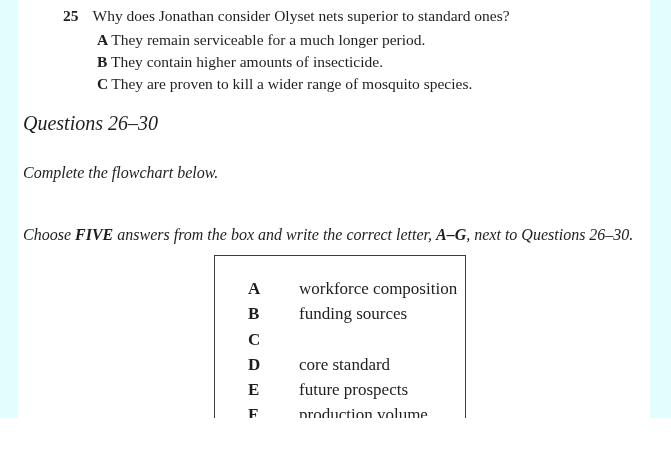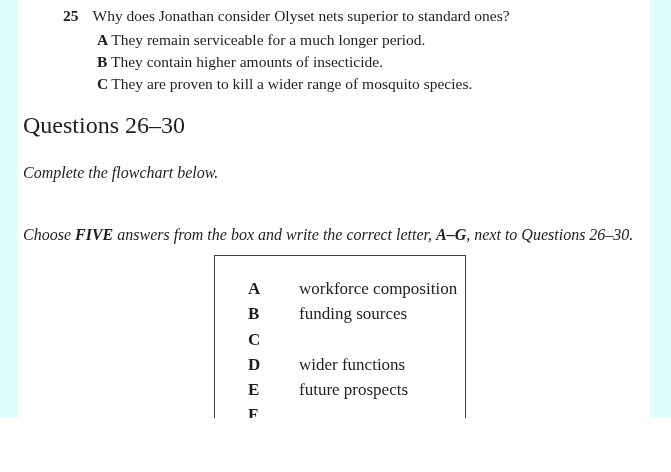--- a/index.html
+++ b/index.html
@@ -53,21 +53,22 @@
   }
   .opt-a { top: 31px; }
   .opt-b { top: 53px; }
   .opt-c { top: 75px; }
 
   
   .section-heading {
     position: absolute;
     left: 23px;
     top: 112px;
-    font-size: 24px;
+    font-size: 20px;
+    font-style: italic;
     white-space: nowrap;
   }
   .instruction {
     position: absolute;
     left: 23px;
     font-size: 16px;
     font-style: italic;
     white-space: nowrap;
   }
   .instr-1 { top: 164px; }
@@ -146,28 +147,29 @@
       </div>
       <div class="answer-row">
         <span class="answer-letter">B</span>
         <span class="answer-text">funding sources</span>
       </div>
       <div class="answer-row">
         <span class="answer-letter">C</span>
       </div>
       <div class="answer-row">
         <span class="answer-letter">D</span>
-        <span class="answer-text">wider functions</span>
+        <span class="answer-text">core standard</span>
       </div>
       <div class="answer-row">
         <span class="answer-letter">E</span>
         <span class="answer-text">future prospects</span>
       </div>
       <div class="answer-row">
         <span class="answer-letter">F</span>
+        <span class="answer-text">production volume</span>
       </div>
       <div class="answer-row">
         <span class="answer-letter">G</span>
         <span class="answer-text">amounts output</span>
       </div>
 
     </div>
   </div>
 
 </div>

